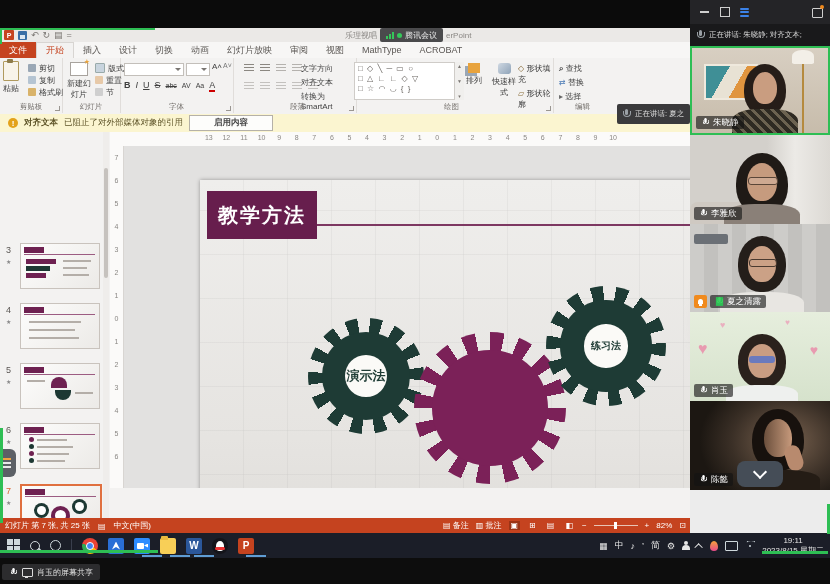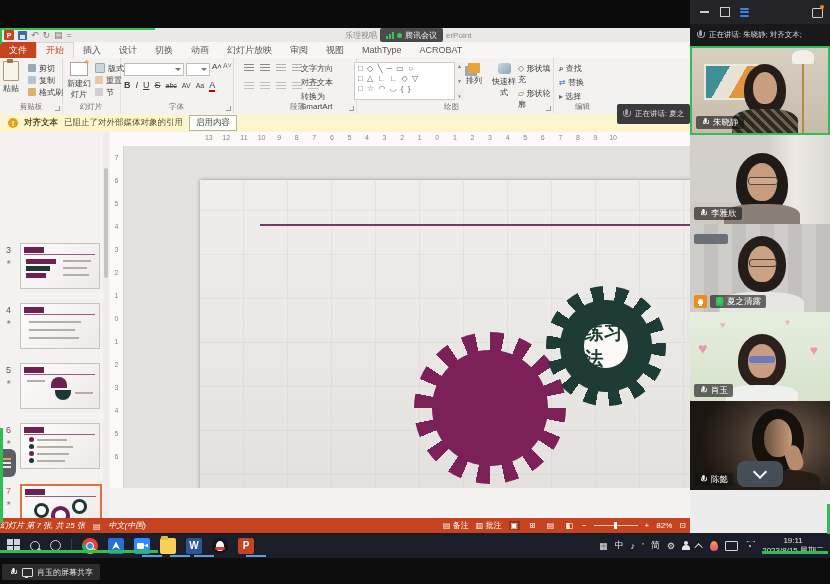--- a/index.html
+++ b/index.html
@@ -51,21 +51,21 @@
   .shapescroll{position:absolute;width:9px;background:#f0efed;border-left:1px solid #cfccc8;font-size:5px;color:#7a7672;
                display:flex;flex-direction:column;align-items:center;justify-content:space-between;padding:1px 0;}
   .coltxt{display:flex;flex-direction:column;gap:3px;}
   .glyph{font-size:8px;color:#8a6d3b;}
 
   
   .warnbar{position:absolute;left:0;top:86px;width:690px;height:18px;background:#fbf5d0;border-bottom:1px solid #ecdf9e;
            display:flex;align-items:center;gap:6px;font-size:8.5px;color:#5d5327;}
   .warnicon{width:10px;height:10px;border-radius:50%;background:#e3a21a;color:#fff;font-weight:bold;font-size:8px;
             display:flex;align-items:center;justify-content:center;margin-left:8px;}
-  .warnbtn{border:1px solid #b5b1a8;background:#fdfdfb;padding:1px 6px;font-size:8.5px;font-weight:normal;color:#444;}
+  .warnbtn{border:1px solid #b5b1a8;background:#fdfdfb;padding:1px 24px;font-size:8.5px;font-weight:bold;color:#444;}
 
   
   .thumbpanel{position:absolute;left:0;top:104px;width:110px;height:386px;background:#f3f2f1;overflow:hidden;}
   .thumb{position:absolute;left:20px;width:78px;height:44px;background:linear-gradient(135deg,#fdfdfc,#eceae7);
          border:1px solid #c9c3bd;}
   .thumb.sel{border:2px solid #e0703f;}
   .tnum{position:absolute;left:6px;width:12px;font-size:9px;color:#5a5653;}
   .tnum.sel{color:#d8632f;}
   .tstar{position:absolute;left:6px;font-size:6px;color:#8a8a8a;}
   .tchip{position:absolute;left:3px;top:3px;width:20px;height:6px;background:#6e2151;}
@@ -109,21 +109,21 @@
 
   
   .notes{position:absolute;left:110px;top:460px;width:580px;height:30px;background:#fbfbfa;border-top:1px solid #d4d1ce;}
   .notes .ph{position:absolute;left:12px;top:6px;font-size:9px;color:#55514d;}
   .splitbtn{position:absolute;left:203px;top:-9px;width:14px;height:8px;background:#e8e6e3;border:1px solid #c9c5c1;
             display:flex;align-items:center;justify-content:center;}
   .chev{display:inline-block;width:4px;height:4px;border-right:1.5px solid #6b6763;border-bottom:1.5px solid #6b6763;transform:rotate(45deg);margin-top:-2px;}
   .cursor{position:absolute;left:103px;top:2px;}
   .statusbar{position:absolute;left:0;top:490px;width:690px;height:15px;background:#c5431f;color:#fff;font-size:8px;
              display:flex;align-items:center;}
-  .statusbar .left{display:flex;align-items:flex-end;gap:8px;white-space:nowrap;font-style:italic;}
+  .statusbar .left{display:flex;align-items:flex-end;gap:8px;padding-left:5px;white-space:nowrap;}
   .statusbar .right{margin-left:auto;display:flex;align-items:center;gap:7px;padding-right:4px;white-space:nowrap;}
   .viewbtn{padding:0 2px;font-size:8px;}
   .viewbtn.on{background:#9c3416;}
   .zoomline{width:44px;height:1px;background:#e8c4b4;position:relative;}
   .zoomline i{position:absolute;left:20px;top:-3px;width:3px;height:7px;background:#fff;}
 
   
   .speak-overlay{position:absolute;left:617px;top:104px;width:73px;height:20px;background:#3a3a3c;border-radius:2px;
                  display:flex;align-items:center;gap:4px;padding-left:5px;box-sizing:border-box;
                  color:#ddd;font-size:7.5px;white-space:nowrap;overflow:hidden;z-index:6;}
@@ -506,32 +506,40 @@
         <span>4</span>
         <span>5</span>
         <span>6</span>
       </div>
 
     <div class="canvas">
       <div class="slide">
         <div class="texture"></div>
         <div class="guides"></div>
         <div class="title-line"></div>
-
+        <div class="slide-title">教学方法</div>
+
+        <div class="gear" style="left:108px;top:138px;width:116px;height:116px;">
+          <div class="teeth" style="background:repeating-conic-gradient(from 4deg,#1e3b35 0deg 13deg,transparent 13deg 25.714deg);"></div>
+          <div class="body" style="background:#1e3b35;"></div>
+          <div class="center">
+            <span style="font-size:13px;">演示法</span>
+          </div>
+        </div>
 
         <div class="gear" style="left:214px;top:152px;width:152px;height:152px;">
           <div class="teeth" style="background:repeating-conic-gradient(from 0deg,#7b2158 0deg 11deg,transparent 11deg 22.5deg);"></div>
           <div class="body" style="background:#7b2158;"></div>
         </div>
 
         <div class="gear" style="left:346px;top:106px;width:120px;height:120px;">
           <div class="teeth" style="background:repeating-conic-gradient(from 10deg,#1e3b35 0deg 13deg,transparent 13deg 25.714deg);"></div>
           <div class="body" style="background:#1e3b35;"></div>
           <div class="center">
-            <span style="font-size:19px;">练习法</span>
+            <span style="font-size:10px;">练习法</span>
           </div>
         </div>
       </div>
     </div>
 
 
     <div class="statusbar">
       <div class="left">
         <span>幻灯片 第 7 张, 共 25 张</span>
         <span>▤</span>

